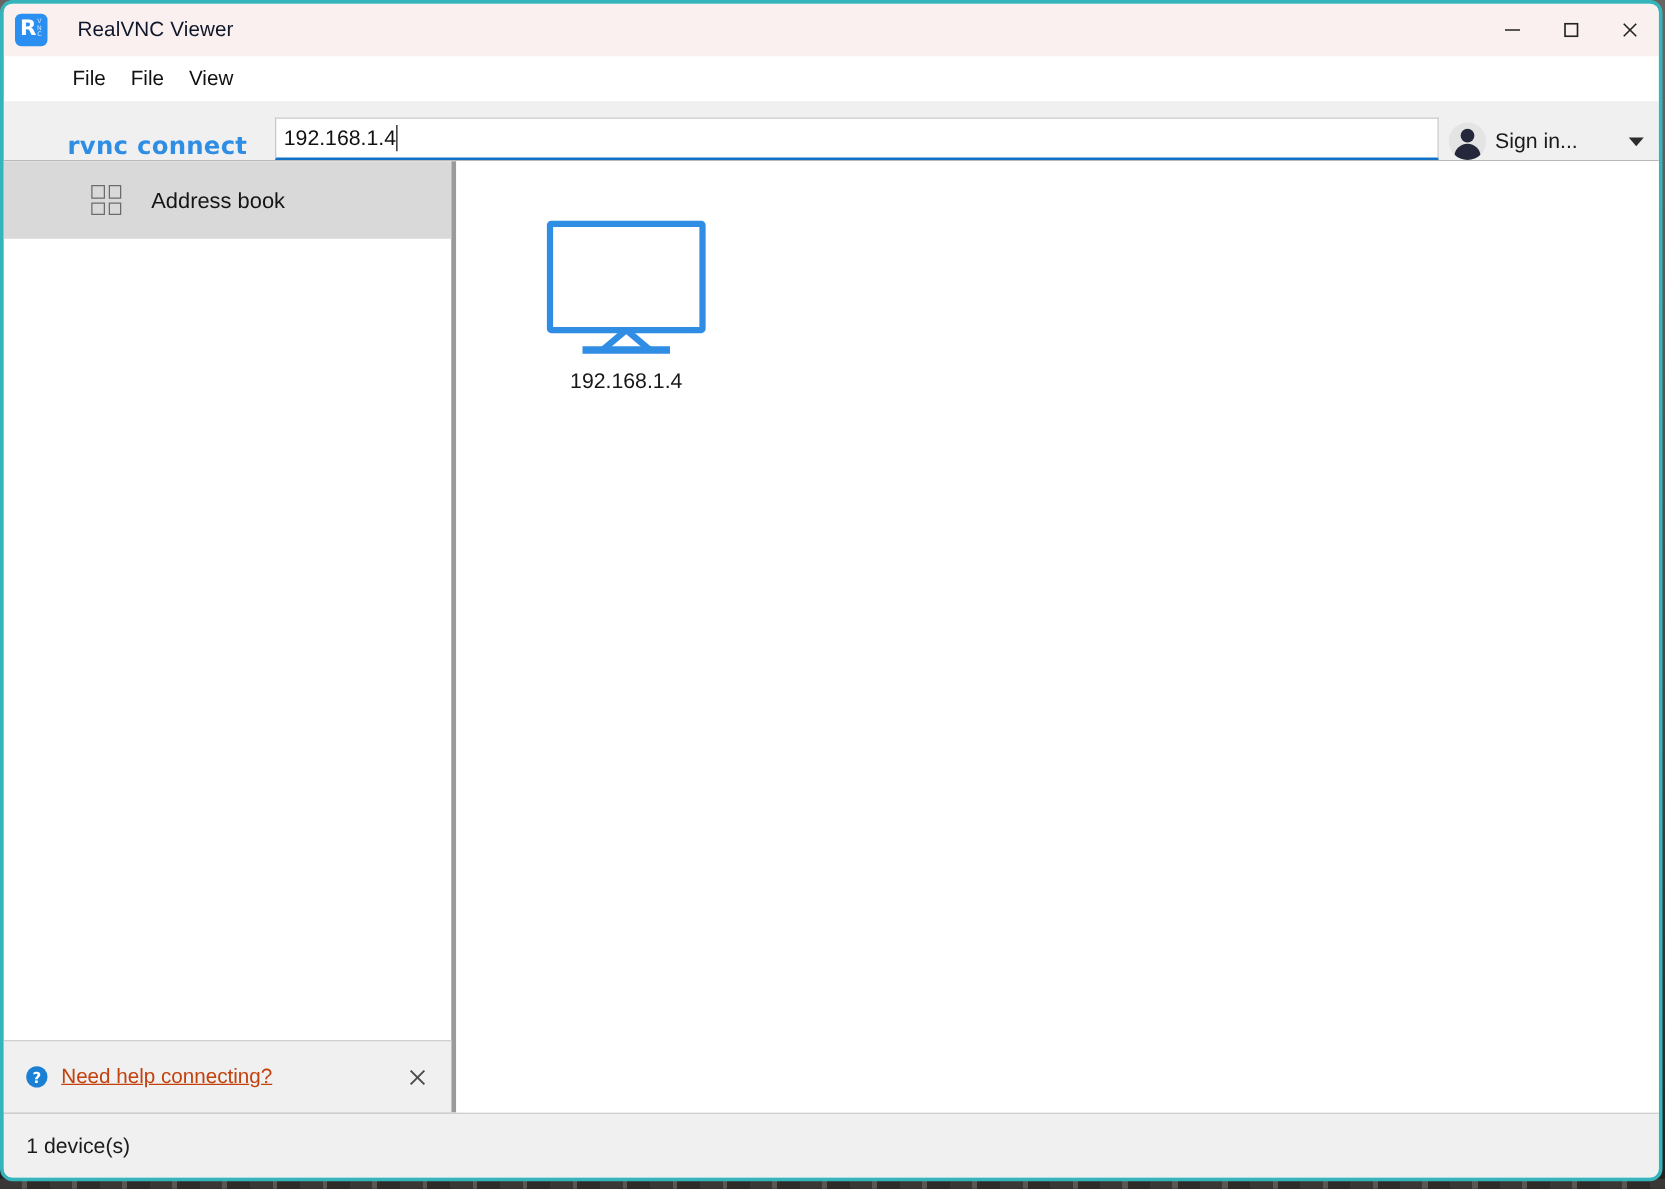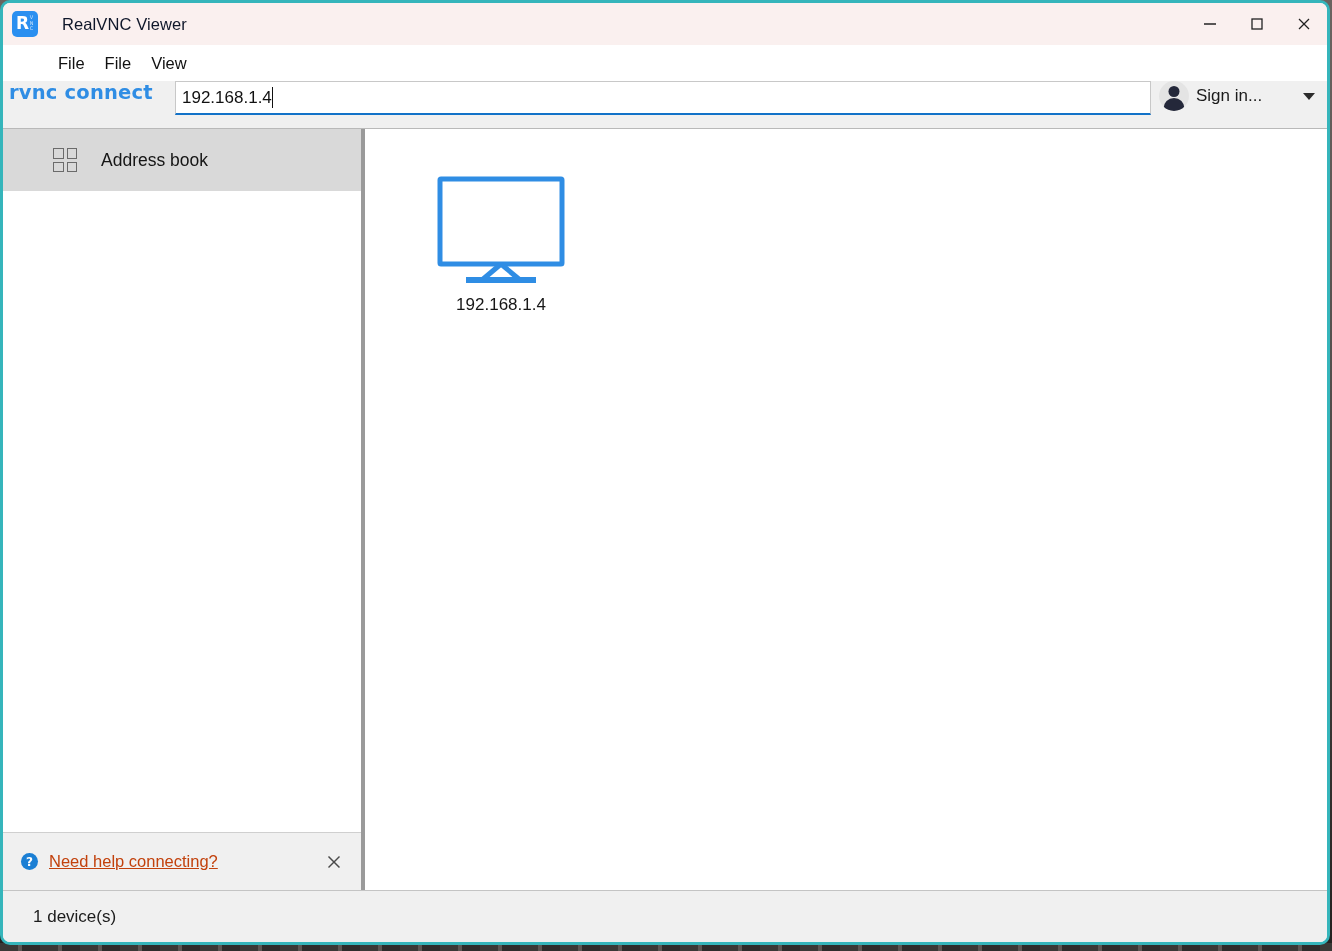--- a/index.html
+++ b/index.html
@@ -104,23 +104,24 @@
     padding: 4px 10px;
     cursor: default;
     white-space: nowrap;
   }
 
   
   #toolbar {
     height: 48px;
     background: #f0f0f0;
     display: flex;
-    align-items: flex-start;
+    align-items: flex-end;
     flex: 0 0 auto;
     border-bottom: 1px solid #b9b9b9;
+    padding-left: 45px;
   }
   #logo {
     width: 172px;
     padding-left: 6px;
     flex: 0 0 auto;
     color: #2f8de4;
     font-family: "DejaVu Sans", sans-serif;
     font-size: 19.5px;
     font-weight: bold;
     letter-spacing: .2px;
@@ -205,21 +206,21 @@
     background: #ffffff;
     display: flex;
     flex-direction: column;
     border-right: 4px solid #9a9a9a;
   }
   #sb-list { flex: 1 1 auto; }
   .sb-item {
     height: 62px;
     display: flex;
     align-items: center;
-    padding-left: 50px;
+    padding-left: 70px;
     gap: 24px;
     background: #d9d9d9;
     cursor: default;
   }
   .grid-icon {
     width: 24px; height: 24px;
     display: grid;
     grid-template-columns: 1fr 1fr;
     grid-template-rows: 1fr 1fr;
     gap: 3px;
@@ -298,21 +299,21 @@
   
   #statusbar {
     height: 52px;
     background: #f0f0f0;
     border-top: 1px solid #c4c4c4;
     display: flex;
     align-items: center;
     padding-left: 18px;
     flex: 0 0 auto;
   }
-  #status-text { font-size: 17px; color: #1b1b1b; margin-left: 12px; }
+  #status-text { font-size: 17px; color: #1b1b1b; }
 </style>
 </head>
 <body>
 
 <div id="desktop">
   <div id="taskbar-strip"></div>
 </div>
 
 <div id="window">
 

